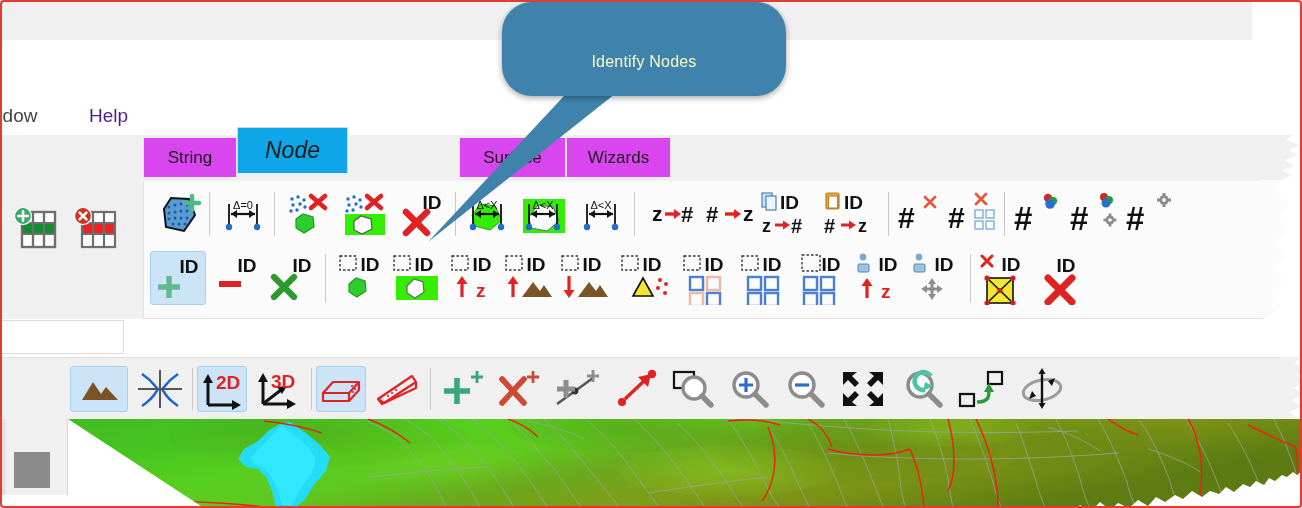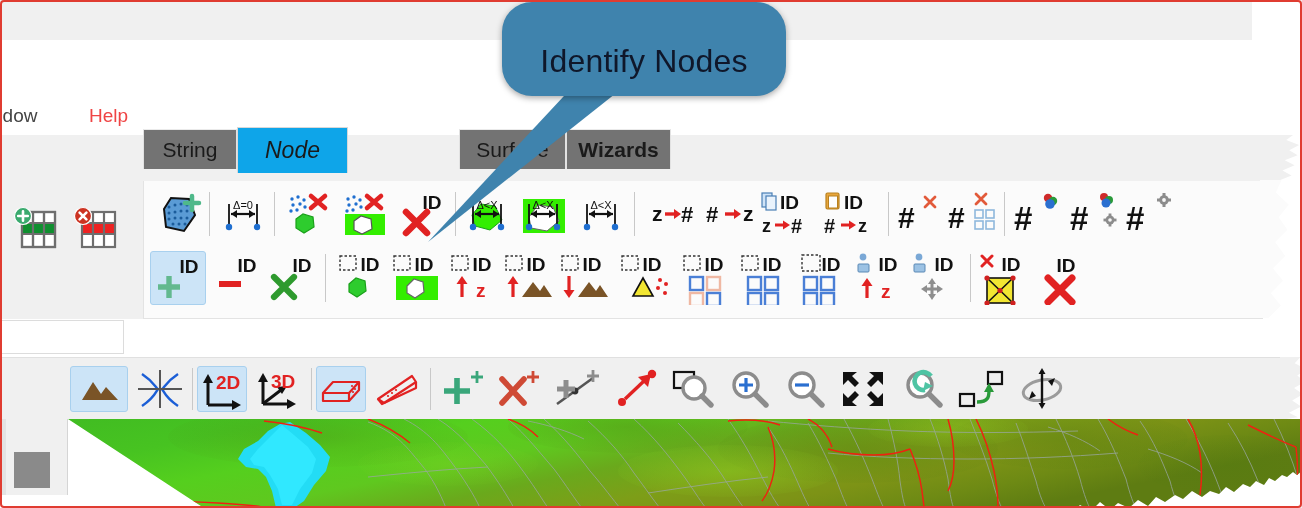--- a/index.html
+++ b/index.html
@@ -30,42 +30,42 @@
     position:absolute; left:0; top:97px; width:1278px; height:38px;
     background:#ffffff;
   }
   .menubar:after{
     content:""; position:absolute; right:-30px; top:0; width:32px; height:100%;
     background:#ffffff;
     clip-path: polygon(0 0, 70% 0, 50% 12%, 85% 24%, 55% 36%, 80% 48%, 48% 60%, 74% 72%, 42% 84%, 66% 94%, 30% 100%, 0 100%);
   }
   .menu-item {
     position:absolute; top:6px;
-    font-size:19px; color:#ef4444; line-height:26px;
+    font-size:19px; color:#4c1d95; line-height:26px;
     white-space:nowrap;
   }
   .menu-window { left:-8px; color:#444; }
   .menu-help { left:89px; }
 
   
   .tabstrip {
     position:absolute; left:0; top:135px; width:1270px; height:46px;
     background:#f0f0f0;
   }
   .tabstrip:after{
     content:""; position:absolute; right:-36px; top:0; width:38px; height:100%;
     background:#f0f0f0;
     clip-path: polygon(0 0, 66% 0, 48% 11%, 82% 22%, 56% 33%, 78% 44%, 44% 55%, 70% 66%, 38% 77%, 62% 88%, 26% 100%, 0 100%);
   }
   .tab {
-    position:absolute; bottom:12px; height:40px;
+    position:absolute; bottom:4px; height:40px;
     display:flex; align-items:center; justify-content:center;
-    font-size:21px; color:#1a1a1a;
+    font-size:17px; color:#1a1a1a;
     padding:0 12px;
-    background:#737373;
+    background:#d946ef;
     border-left:1px solid #e2e2e2;
     border-right:1px solid #e2e2e2;
     border-top:1px solid #eaeaea;
   }
   .tab.active {
     background:#0ea5e9; height:46px; bottom:8px;
     border:1px solid #d8d8d8; border-bottom:none;
     font-size:23px;
     z-index:3;
     font-style:italic;
@@ -137,21 +137,21 @@
 
   
   .tooltip {
     position:absolute; left:502px; top:2px; width:284px; height:94px;
     background:#3f83ad; border-radius:30px;
     box-shadow:0 2px 6px rgba(0,0,0,.35);
     display:flex; flex-direction:column; align-items:center; justify-content:center;
     z-index:50;
   }
   .tooltip div {
-    color:#0f172a; font-size:32px; line-height:33px; letter-spacing:.2px;margin-top:24px;
+    color:#fef9c3; font-size:16px; line-height:33px; letter-spacing:.2px;margin-top:24px;
   }
   .tip-tail {
     position:absolute; z-index:49; left:410px; top:30px; width:380px; height:220px;
     pointer-events:none;
   }
 
   
   .redframe {
     position:absolute; inset:0;
     border:2px solid #e03c31; border-radius:4px;
@@ -167,21 +167,21 @@
 
   <div class="menubar">
     <div class="menu-item menu-window">ndow</div>
     <div class="menu-item menu-help">Help</div>
   </div>
 
   <div class="tabstrip">
     <div class="tab" style="left:143px; width:94px;">String</div>
     <div class="tab active" style="left:237px; width:111px;">Node</div>
     <div class="tab" style="left:459px; width:107px;">Surface</div>
-    <div class="tab" style="left:566px; width:105px;font-weight:bold;">Wizards</div>
+    <div class="tab" style="left:566px; width:105px;">Wizards</div>
   </div>
 
   <div class="leftpane">
 
     <div class="btn" style="left:10px; top:22px; width:52px; height:52px;">
       <div class="ic">
         <svg width="52" height="52" viewBox="0 0 52 52">
           <g stroke="#6e6e6e" stroke-width="2.2" fill="#ffffff">
             <rect x="12" y="9" width="33" height="35"></rect>
             <line x1="23" y1="9" x2="23" y2="44"></line>

